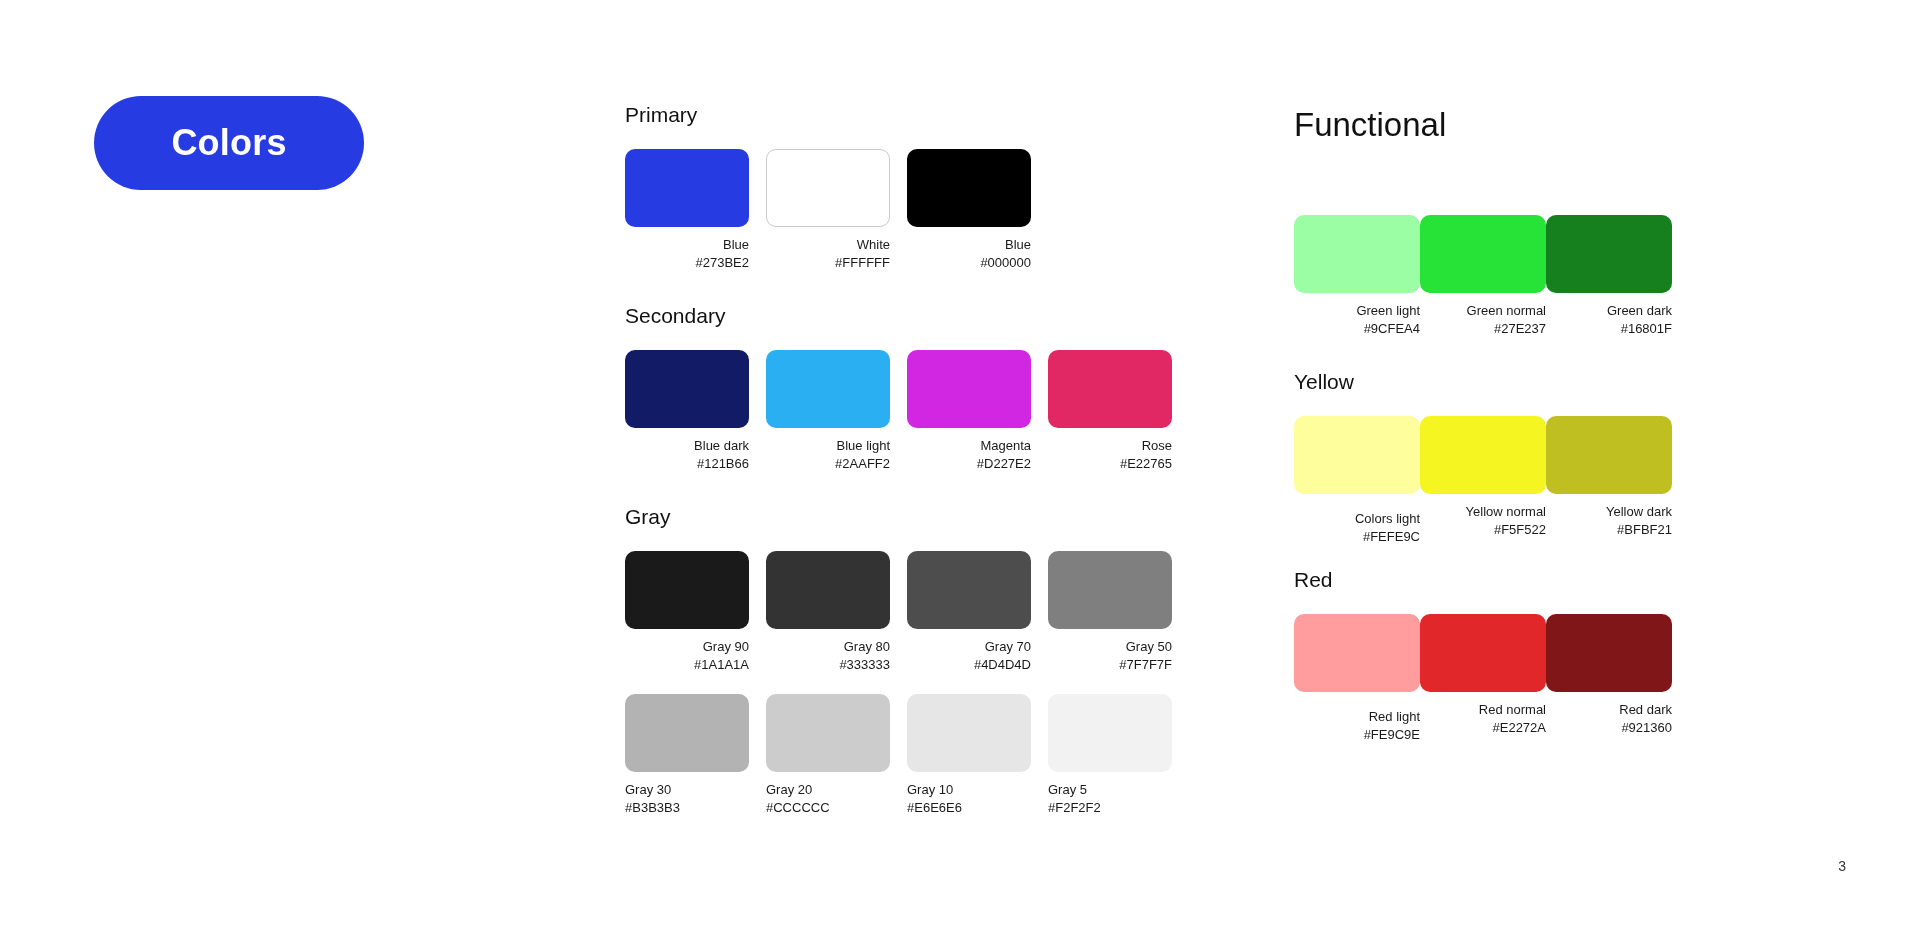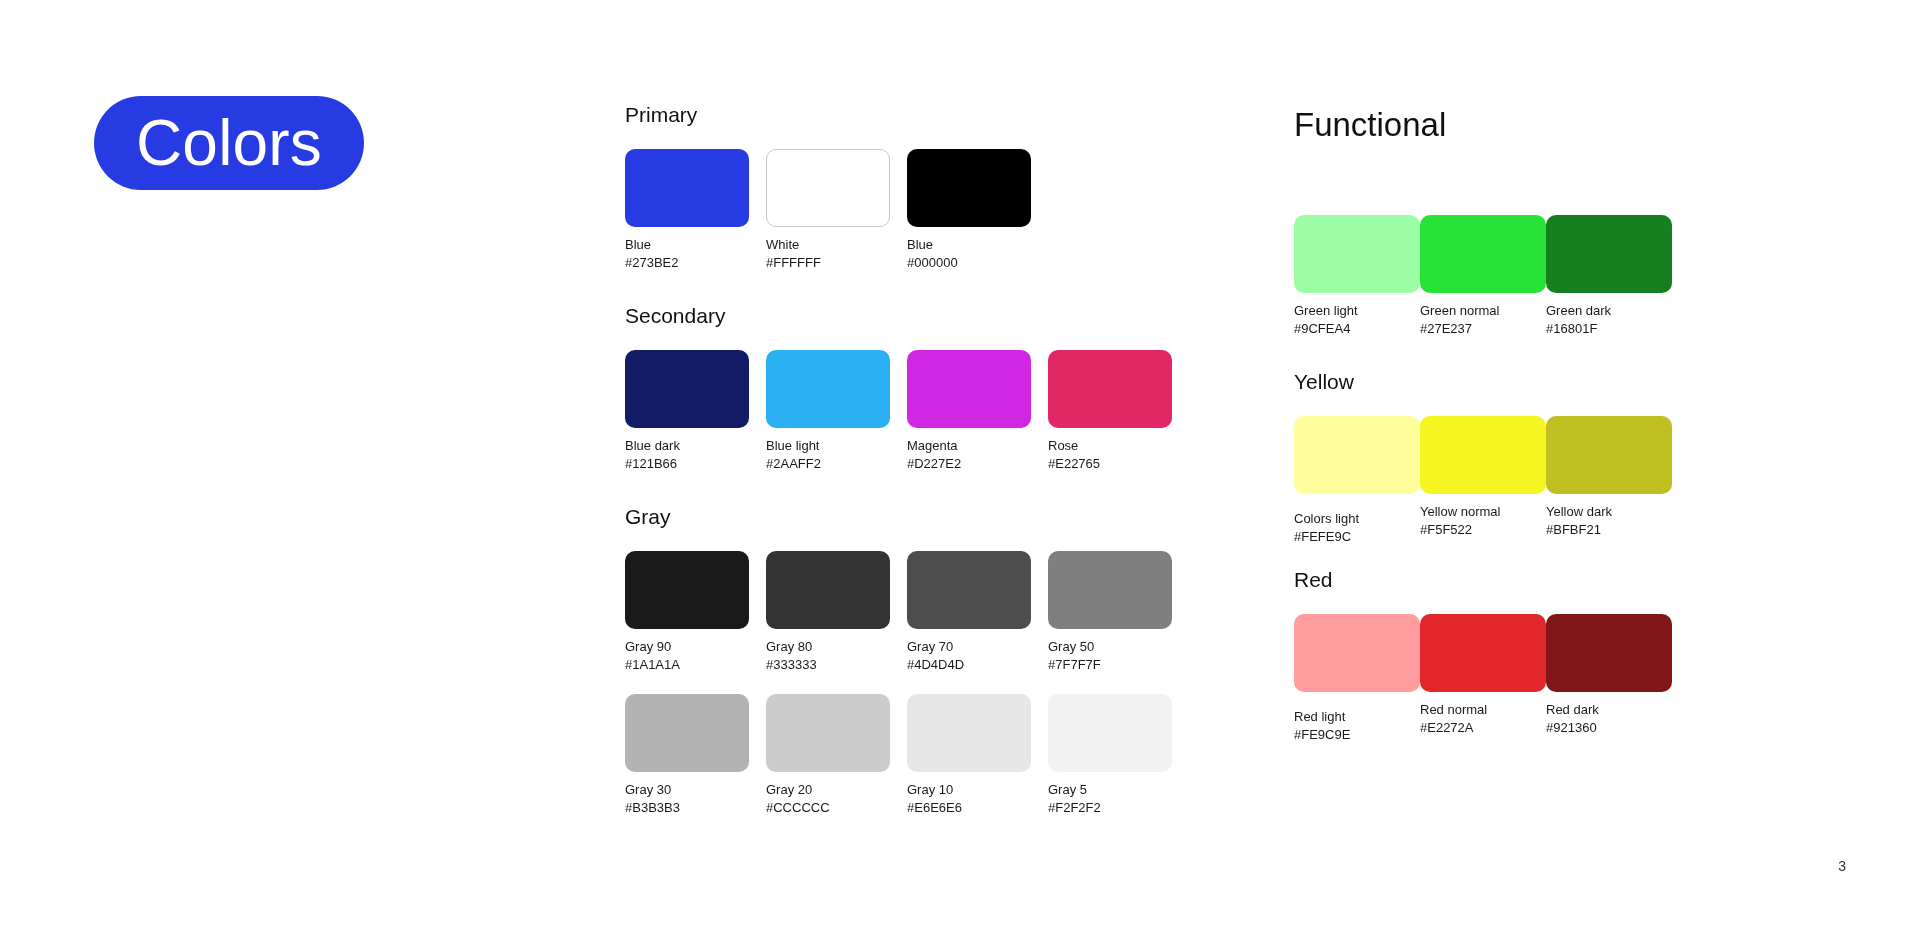--- a/index.html
+++ b/index.html
@@ -25,22 +25,22 @@
     width: 270px;
     height: 94px;
     border-radius: 47px;
     background: #273BE2;
     display: flex;
     align-items: center;
     justify-content: center;
   }
   #title-pill .pill-text {
     color: #ffffff;
-    font-size: 64px;
-    font-weight: 400;
+    font-size: 36px;
+    font-weight: 700;
     letter-spacing: 0.2px;
     line-height: 1;
   }
 
   
   .column {
     position: absolute;
     margin-top: 8px;
   }
   #col-core   { left: 625px; top: 96px;  width: 560px; }
@@ -95,21 +95,21 @@
 
   
   .func .swatch-cell,
   .func .swatch-chip { width: 126px; }
   .func .swatch-row { gap: 0; }
 
   
   .label-drop { margin-top: 16px; }
 
   
-  .mt-heading-to-grid { margin-top: 24px; }
+  .mt-heading-to-grid { margin-top: 24px; text-align: right; }
   .mt-grid-to-heading { margin-top: 33px; }
   .mt-row             { margin-top: 20px; }
 
   
   #page-number {
     position: absolute;
     right: 74px;
     bottom: 74px;
     font-size: 14px;
     color: #333333;

